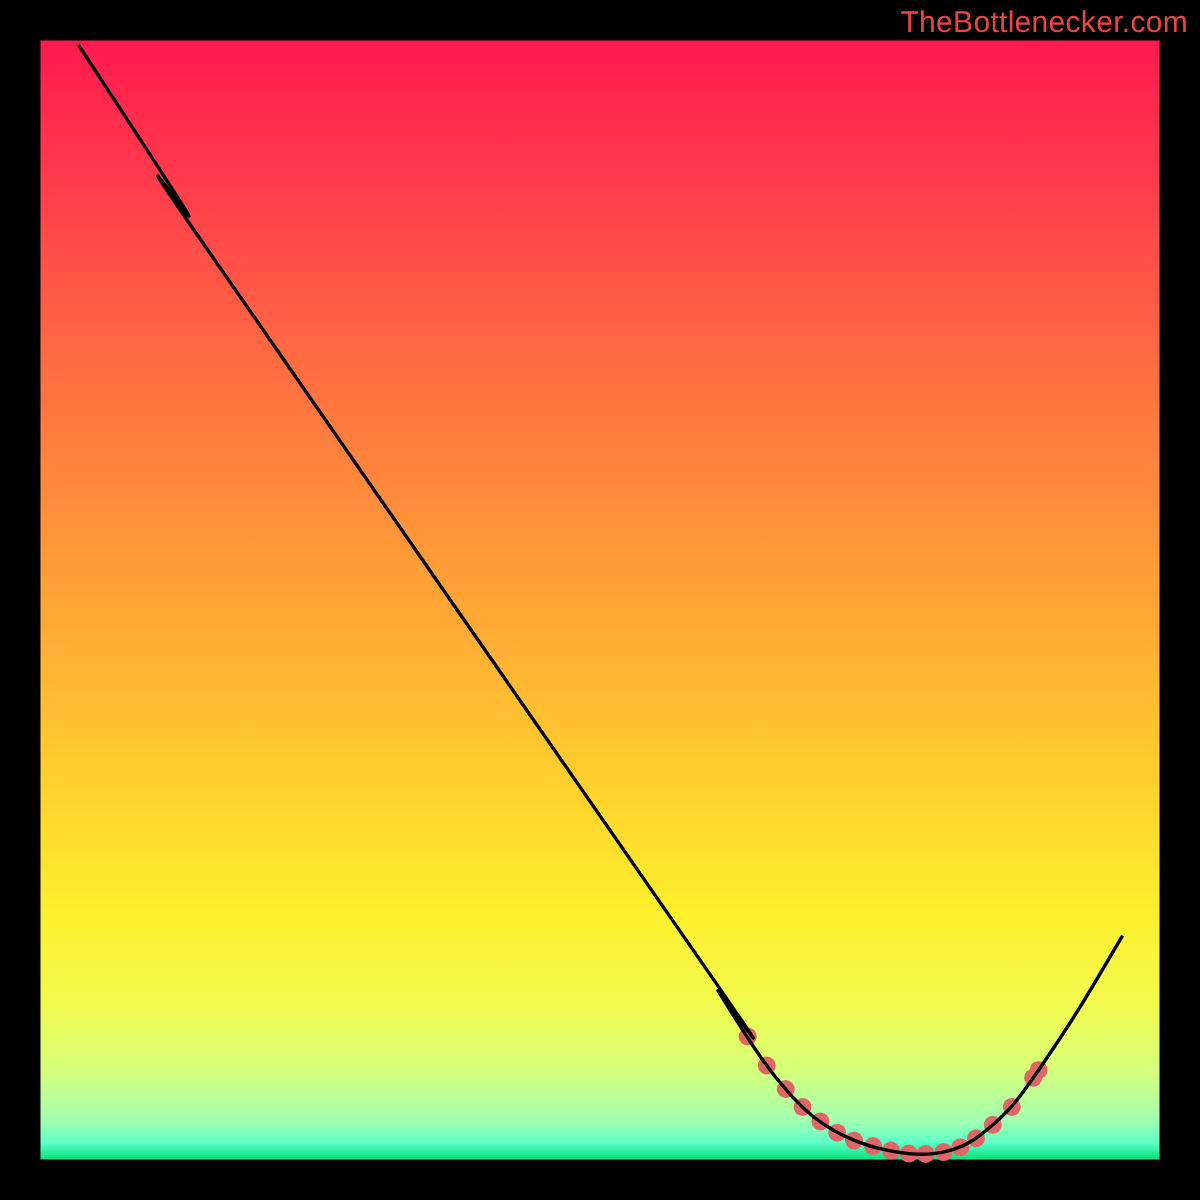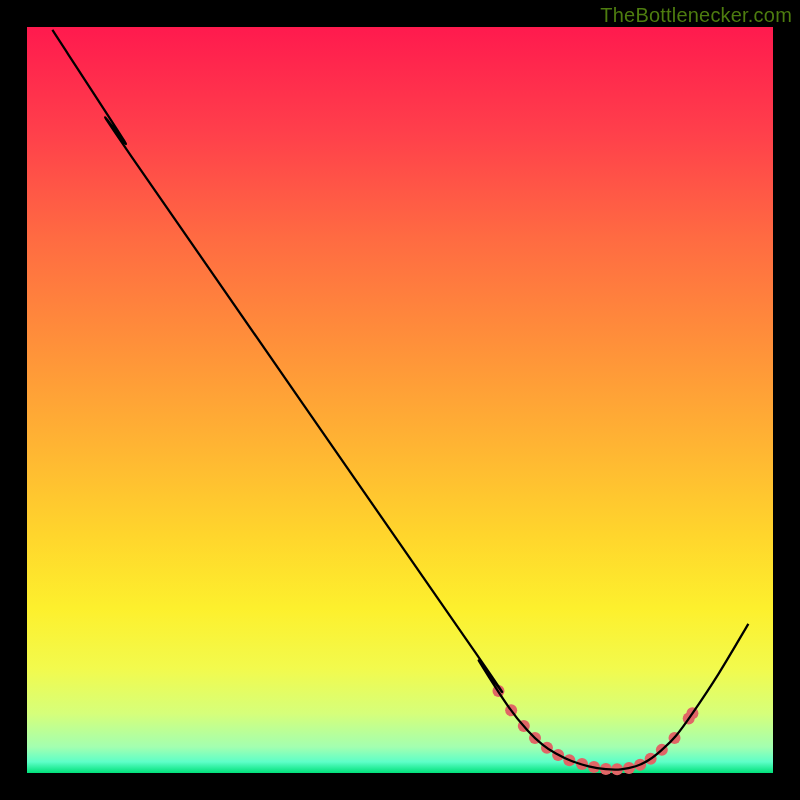--- a/index.html
+++ b/index.html
@@ -15,21 +15,21 @@
     width: 800px;
     height: 800px;
   }
   .watermark {
     position: absolute;
     top: 4px;
     right: 8px;
     font-family: Arial, Helvetica, sans-serif;
     font-size: 20px;
     font-weight: 500;
-    color: #4d7c0f;
+    color: #ef4444;
     z-index: 10;
     letter-spacing: 0.2px;
   }
   svg.plot {
     position: absolute;
     left: 0;
     top: 0;
     width: 800px;
     height: 800px;
   }

